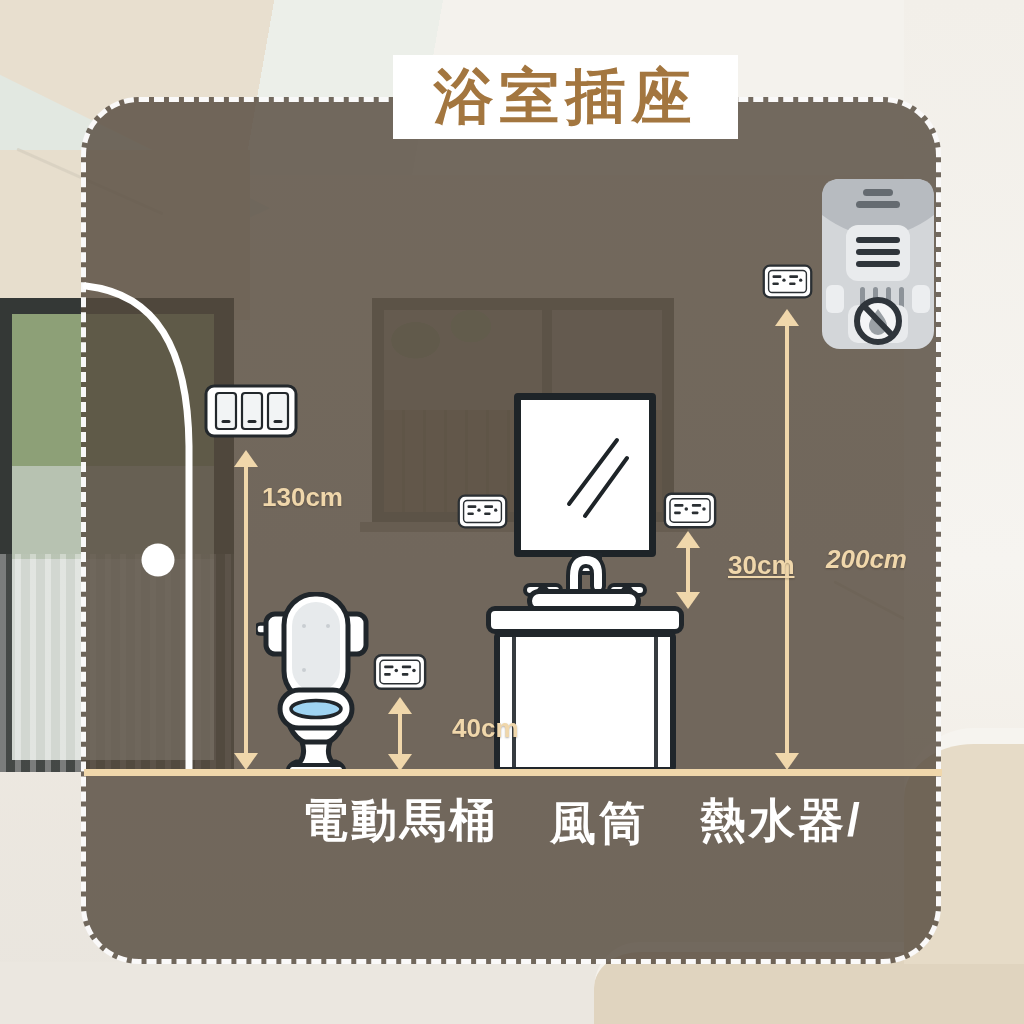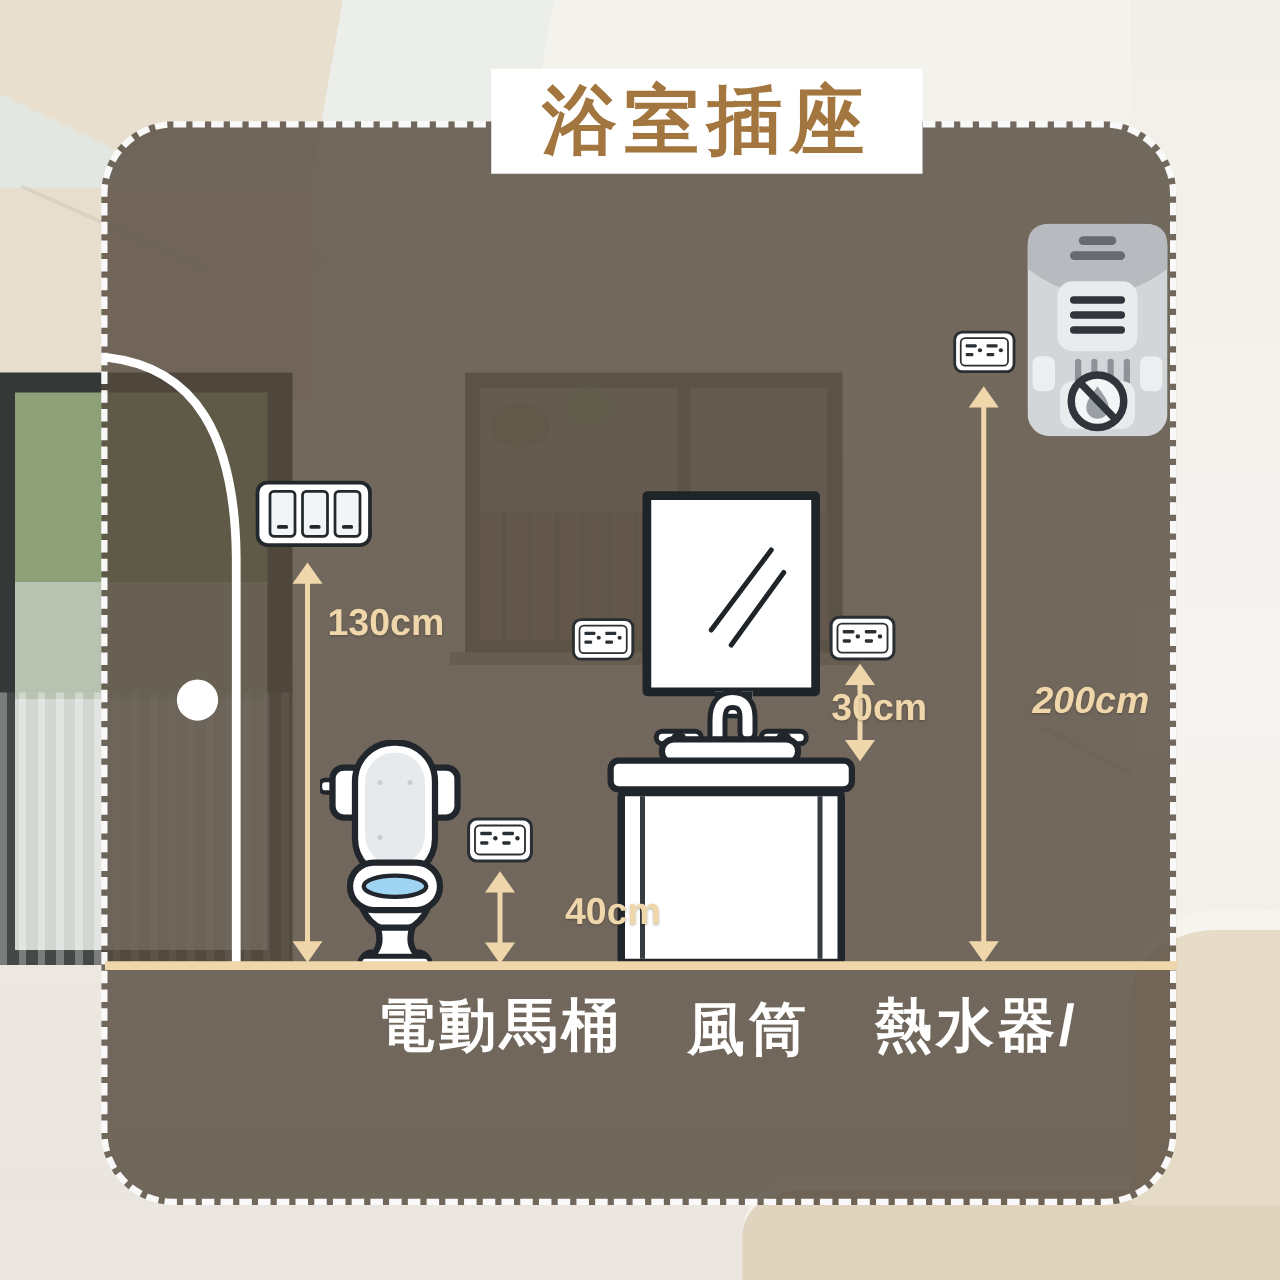--- a/index.html
+++ b/index.html
@@ -51,21 +51,21 @@
   .title-text{color:#a3763f;font-size:60px;font-weight:700;letter-spacing:6px;line-height:1;}
 
   
   .varrow{width:26px;}
   .varrow .shaft{position:absolute;left:50%;transform:translateX(-50%);
     top:11px;bottom:11px;width:4px;background:#f0d7ab;border-radius:2px;}
   .varrow .head{position:absolute;left:50%;transform:translateX(-50%);
     width:0;height:0;border-left:12px solid transparent;border-right:12px solid transparent;}
   .varrow .head.up{top:0;border-bottom:17px solid #f0d7ab;}
   .varrow .head.down{bottom:0;border-top:17px solid #f0d7ab;}
-  .measure-label{color:#f0d7ab;font-size:30px;font-weight:700;line-height:1;
+  .measure-label{color:#f0d7ab;font-size:26px;font-weight:700;line-height:1;
     text-shadow:0 1px 2px rgba(40,30,20,.35);}
 
   .floor-line{left:84px;top:769px;width:858px;height:7px;background:#f0d7ab;}
 
   .fixture-label{color:#ffffff;font-size:46px;font-weight:700;letter-spacing:3px;
     line-height:1.1;white-space:nowrap;}
   .fixture-label .line{display:block;}
   .fixture-label.two-line .line{margin-bottom:6px;}
 
   .cabinet{left:494px;top:631px;width:170px;height:130px;background:#ffffff;
@@ -250,21 +250,21 @@
     <div class="head down"></div>
   </div>
   <div class="abs varrow" style="left:774px;top:309px;height:461px;">
     <div class="head up"></div>
     <div class="shaft"></div>
     <div class="head down"></div>
   </div>
 
   <span class="abs measure-label" style="left:262px;top:484px;">130cm</span>
   <span class="abs measure-label" style="left:452px;top:715px;">40cm</span>
-  <span class="abs measure-label" style="left:665px;top:552px;">30cm</span>
+  <span class="abs measure-label" style="left:728px;top:552px;text-decoration:underline;">30cm</span>
   <span class="abs measure-label" style="left:826px;top:546px;font-style:italic;">200cm</span>
 
   <div class="abs floor-line"></div>
 
   <span class="abs fixture-label" style="left:302px;top:795px;">電動馬桶</span>
   <span class="abs fixture-label" style="left:550px;top:798px;">風筒</span>
   <span class="abs fixture-label two-line" style="left:700px;top:795px;">
     <span class="line">熱水器/</span>
   </span>
 

